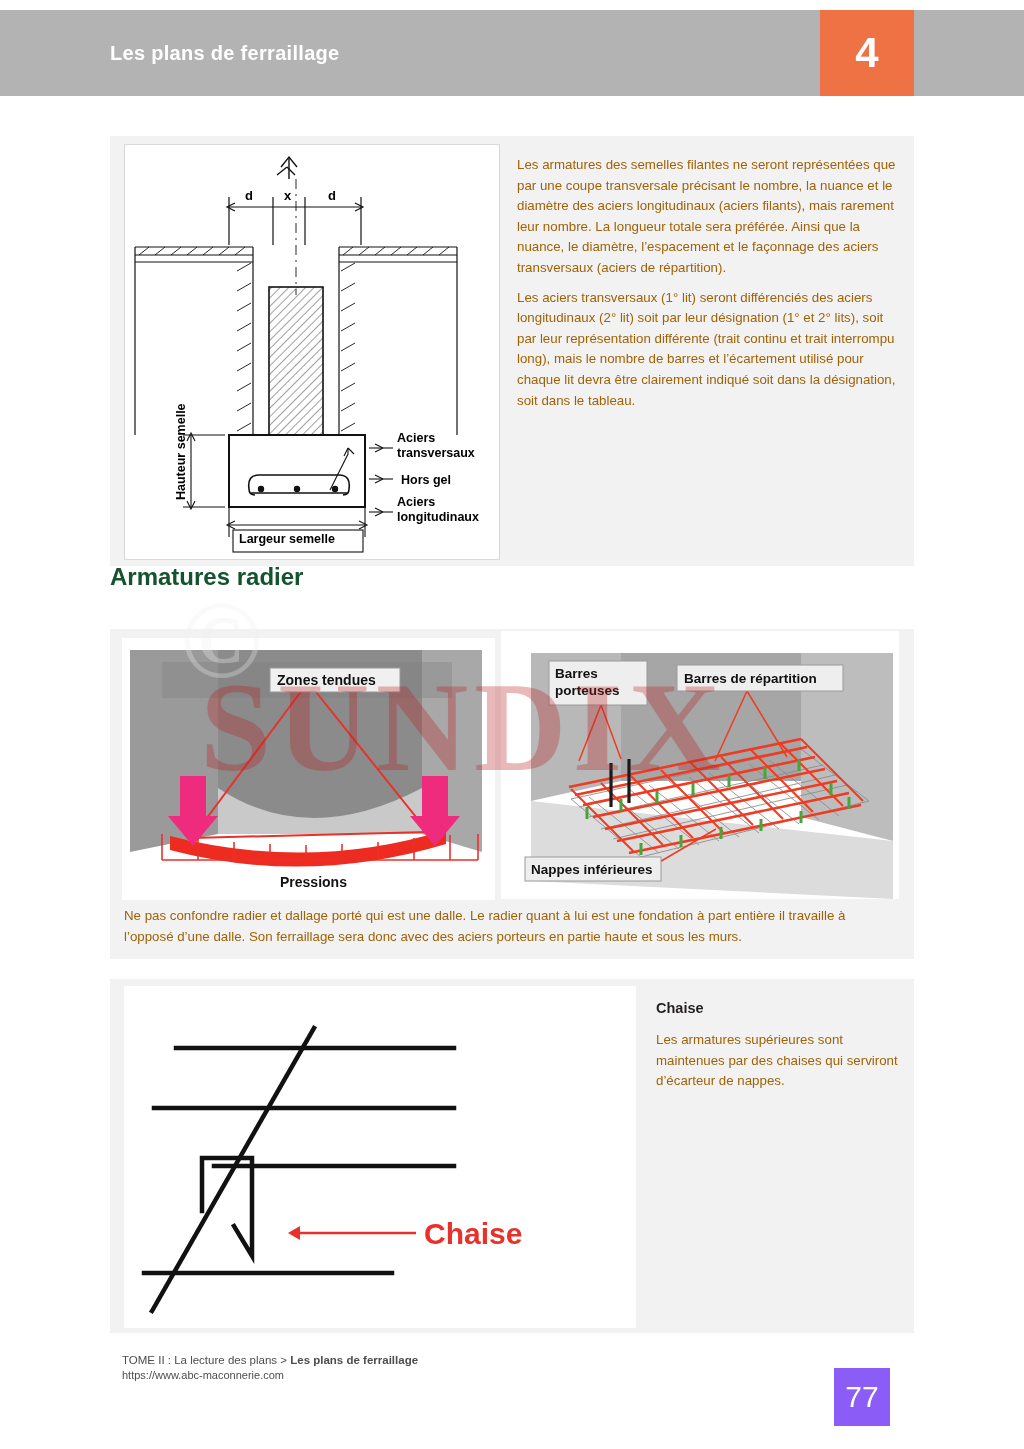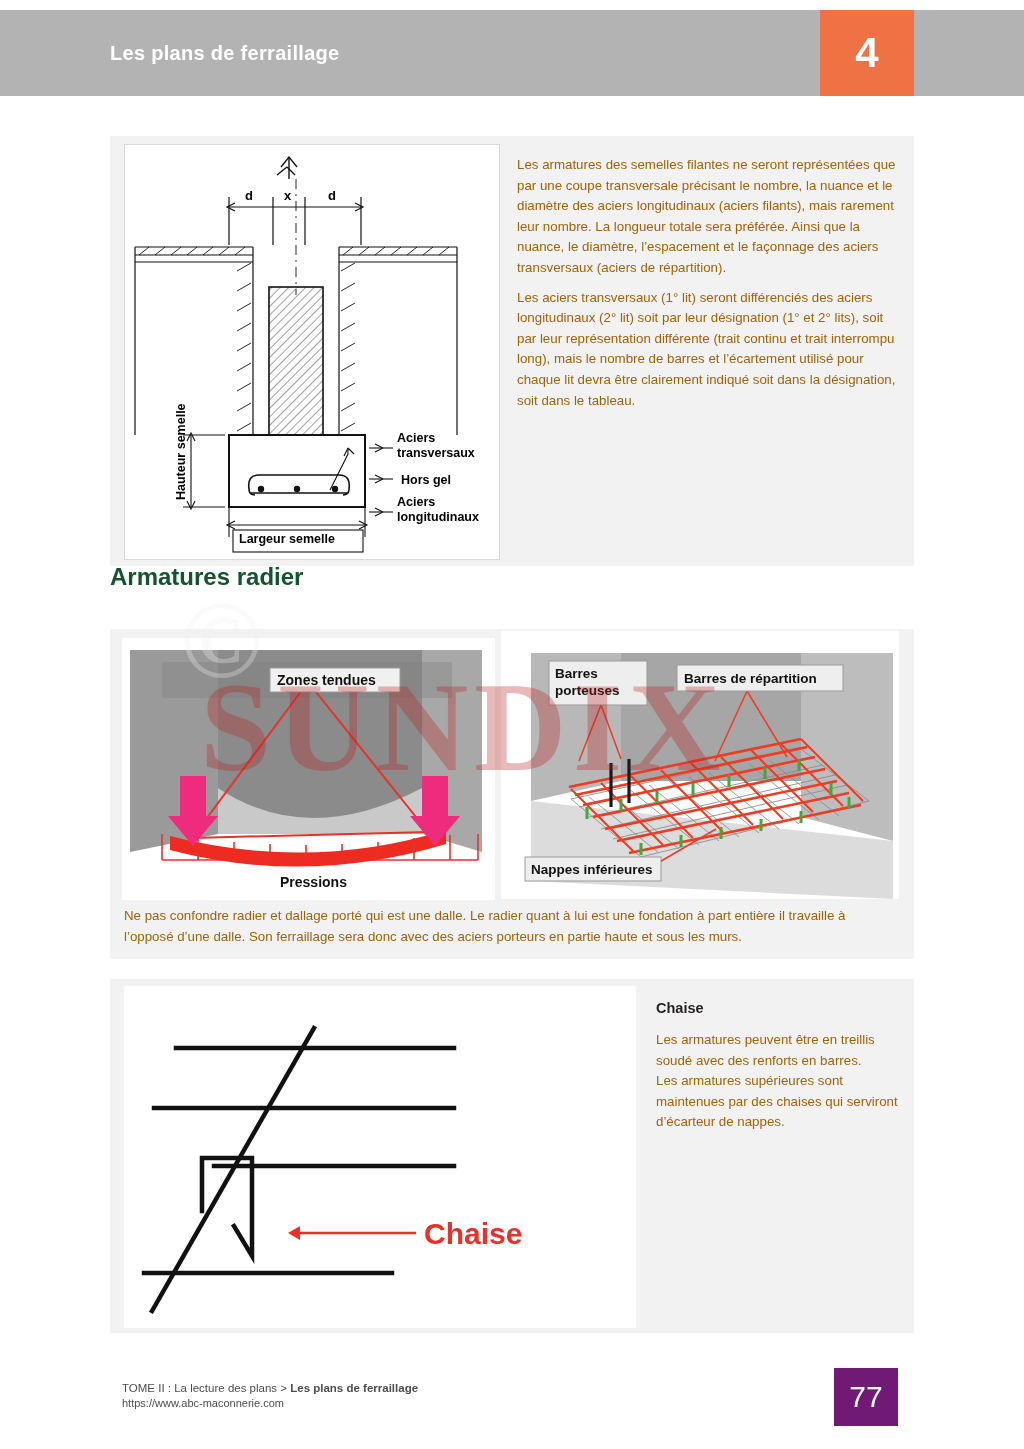--- a/index.html
+++ b/index.html
@@ -151,35 +151,35 @@
     top: 1000px;
     left: 656px;
     width: 250px;
   }
   #chaise-text .sub-head { margin-bottom: 14px; }
   #chaise-text p { margin: 0; }
 
   
   #footer {
     position: absolute;
-    top: 1380px;
+    top: 1352px;
     left: 122px;
     font-size: 11.5px;
     color: #4d4d4d;
     line-height: 1.4;
   }
   #footer .b { font-weight: bold; }
   #footer .url { color: #4d4d4d; font-size: 11px; }
   #page-number {
     position: absolute;
     top: 1368px;
     left: 834px;
-    width: 64px;
+    width: 56px;
     height: 58px;
-    background: #701a75;
+    background: #8b5cf6;
     color: #ffffff;
     font-size: 30px;
     display: flex;
     align-items: center;
     justify-content: center;
   }
 
   
   #watermark {
     position: absolute;
@@ -513,21 +513,20 @@
     <g stroke="#e8312a" stroke-width="2.6" fill="none">
       <line x1="168" y1="247" x2="292" y2="247"></line>
       <path d="M176 240 l-12 7 l12 7" fill="#e8312a" stroke="none"></path>
     </g>
     <text x="300" y="258" font-size="30" font-weight="bold" fill="#e8312a">Chaise</text>
   </svg>
 </div>
 
 <div id="chaise-text">
   <div class="sub-head">Chaise</div>
-  <p class="body-text">Les armatures peuvent être en treillis soudé avec des renforts en barres.</p>
   <p class="body-text"> Les armatures supérieures sont maintenues par des chaises qui serviront d’écarteur de nappes.</p>
 </div>
 
 <div id="watermark">
   <div class="wm-c">©</div>
   <div class="wm-t">SUNDIX</div>
 </div>
 
 <div id="footer">
   <div>

